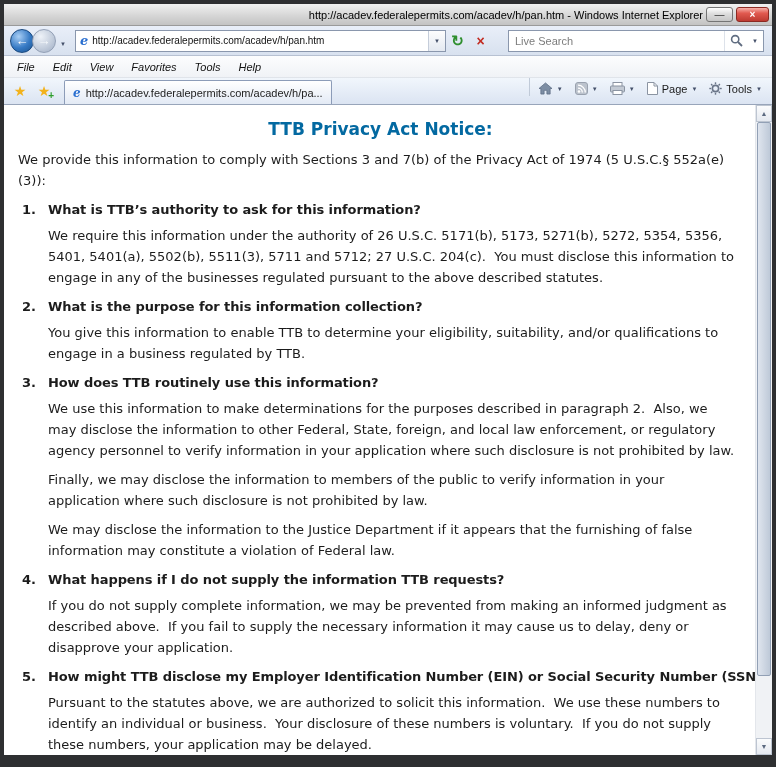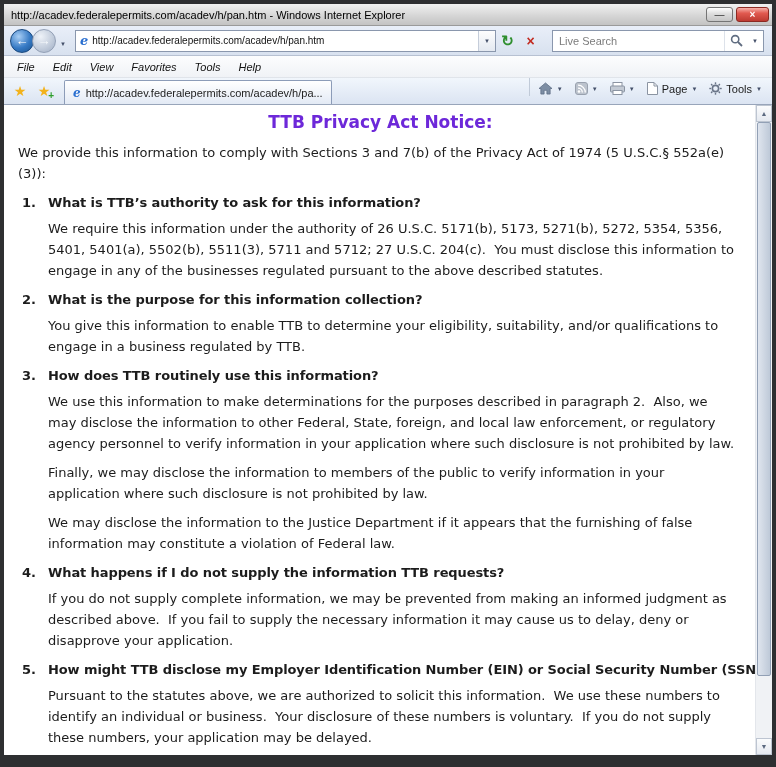--- a/index.html
+++ b/index.html
@@ -3,21 +3,21 @@
 <meta charset="utf-8">
 <style>
   * { margin:0; padding:0; box-sizing:border-box; }
   html,body { width:776px; height:767px; }
   body { font-family:"Liberation Sans", sans-serif; background:#2e2f31; overflow:hidden; }
 
   .window { width:776px; height:767px; background:#2e2f31; padding:4px 4px 12px 4px; display:flex; flex-direction:column; }
 
   
   .titlebar { height:22px; flex:0 0 22px; display:flex; align-items:center; padding:0 3px 0 7px;
-              background:linear-gradient(#f1f1f1,#d6d6d6 55%,#c3c3c3); border-bottom:1px solid #9a9a9a; }
+              background:linear-gradient(#f1f1f1,#d6d6d6 55%,#c3c3c3); border-bottom:1px solid #9a9a9a;text-align:right; }
   .title-text { flex:1; font-size:11px; color:#000; white-space:nowrap; overflow:hidden; }
   .win-btn { height:15px; border-radius:3px; display:flex; align-items:center; justify-content:center;
              font-size:10px; line-height:1; margin-left:3px; cursor:default; }
   .win-btn.min { width:27px; background:linear-gradient(#ffffff,#dddddd 45%,#c6c6c6); border:1px solid #757575; color:#333; }
   .win-btn.close { width:33px; background:linear-gradient(#f6b1aa,#e15a50 40%,#bd3a31); border:1px solid #8c2a23; color:#fff; font-weight:bold; }
 
   
   .navbar { height:30px; flex:0 0 30px; background:linear-gradient(#e9eff9,#d8e1ef); border-bottom:1px solid #b7c1d2;
             display:flex; align-items:center; padding:0 8px 0 6px; }
   .nav-circle { width:24px; height:24px; border-radius:50%; display:flex; align-items:center; justify-content:center;
@@ -30,21 +30,21 @@
   .address { flex:1; height:22px; background:#fff; border:1px solid #8a97ad; display:flex; align-items:center; margin-left:5px; }
   .favicon-e { font-family:"DejaVu Serif", serif; font-style:italic; font-weight:bold; font-size:13px; color:#2a6fd0; padding:0 4px 0 4px; }
   .address input { flex:1; border:none; outline:none; font-size:10px; color:#111; background:transparent; font-family:inherit; }
   .drop-seg { width:17px; height:20px; background:linear-gradient(#fdfdfd,#e4e9f1); border-left:1px solid #c5cdda;
               display:flex; align-items:center; justify-content:center; flex:0 0 auto; }
 
   .nav-btn { width:23px; height:23px; display:flex; align-items:center; justify-content:center; flex:0 0 auto; }
   .nav-btn.refresh { color:#2f8f2f; font-size:15px; font-weight:bold; }
   .nav-btn.stop { color:#c22b21; font-size:14px; font-weight:bold; }
 
-  .search { width:212px; height:22px; background:#fff; border:1px solid #8a97ad; display:flex; margin-left:10px; flex:0 0 auto; }
+  .search { width:256px; height:22px; background:#fff; border:1px solid #8a97ad; display:flex; margin-left:16px; flex:0 0 auto; }
   .search input { flex:1; min-width:0; border:none; outline:none; font-size:11px; color:#444; padding-left:6px; background:transparent; font-family:inherit; }
   .search input::placeholder { color:#7c7c7c; opacity:1; }
   .search-go { width:23px; height:20px; display:flex; align-items:center; justify-content:center; border-left:1px solid #dde2ea; }
   .search-drop { width:16px; height:20px; display:flex; align-items:center; justify-content:center; }
 
   
   .menubar { height:22px; flex:0 0 22px; background:linear-gradient(#fcfdfe,#f0f2f6); border-bottom:1px solid #e0e4ea;
              display:flex; align-items:center; padding-left:4px; font-size:11px; color:#111;font-style:italic; }
   .menu-item { padding:3px 9px; cursor:default; }
 
@@ -61,21 +61,21 @@
   .tab-label { white-space:nowrap; overflow:hidden; }
 
   .cmd-right { margin-left:auto; display:flex; align-items:flex-start; height:100%; font-size:11px; color:#1a1a1a; }
   .cmd-btn { display:flex; align-items:center; gap:4px; padding:4px 6px; cursor:default; }
   .cmd-sep { width:1px; height:18px; background:#c0cad8; margin:0 2px; }
 
   
   .content-wrap { flex:1; min-height:0; background:#fff; display:flex; }
   .page { flex:1; min-width:0; overflow:hidden; padding:6px 12px 0 14px; font-family:"DejaVu Sans", sans-serif;
           font-size:13px; color:#1c1c1c; }
-  .page-title { text-align:center; font-size:17px; font-weight:bold; color:#6d28d9; margin:1px 0 10px 0; }
+  .page-title { text-align:center; font-size:17px; font-weight:bold; color:#0369a1; margin:8px 0 10px 0; }
   .intro { line-height:21px; margin:0 0 8px 0; white-space:pre-wrap; }
   .item { margin:0; }
   .iheading { display:flex; font-weight:bold; margin:8px 0 0 4px; line-height:21px; }
   .inum { width:26px; flex:0 0 26px; }
   .htext { white-space:nowrap; letter-spacing:-0.1px; }
   .paras { margin-left:30px; margin-right:4px; }
   .paras p { margin:5px 0 8px 0; line-height:21px; white-space:pre-wrap; }
 
   
   .scrollbar { flex:0 0 17px; width:17px; background:#f0f2f5; border-left:1px solid #e3e6eb; display:flex; flex-direction:column; }

